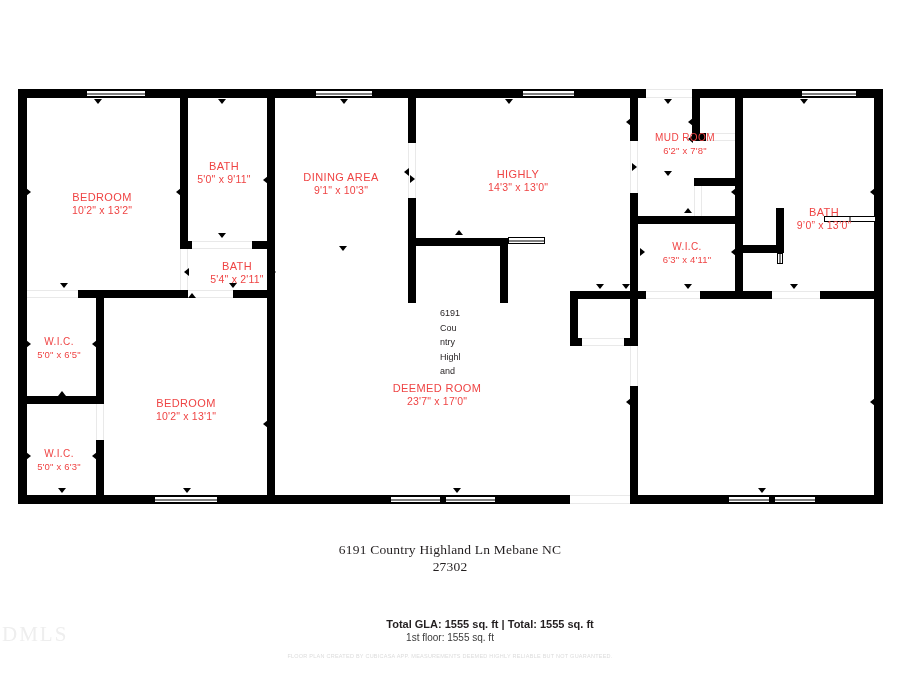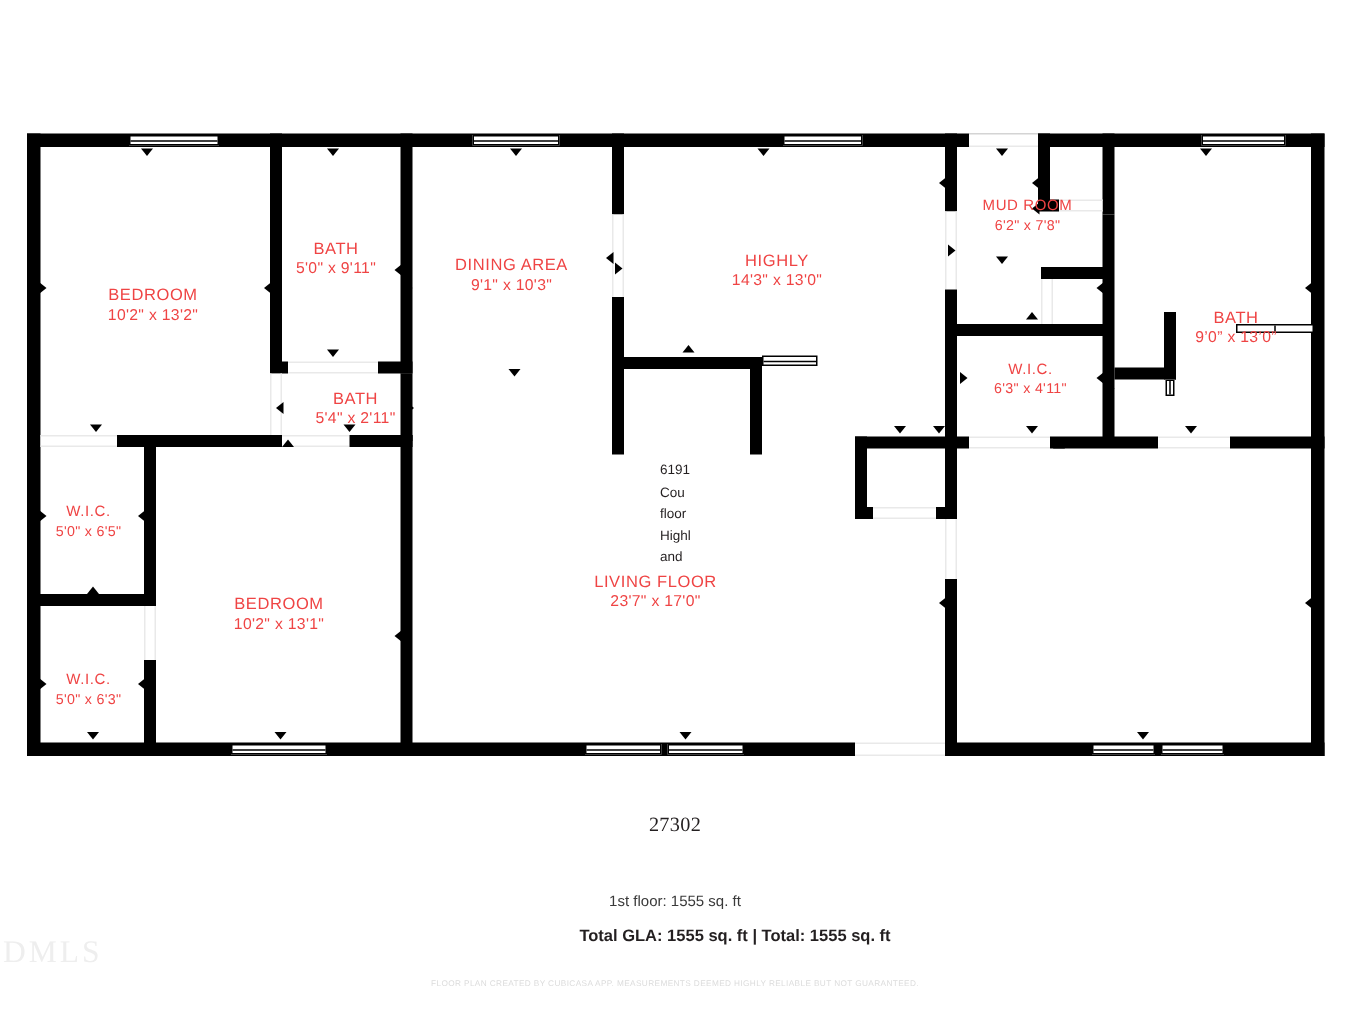--- a/index.html
+++ b/index.html
@@ -389,35 +389,36 @@
     <span class="rname">W.I.C.</span>
     <span class="rdim">5'0" x 6'3"</span>
   </div>
 
   <div class="room-label" style="left:186px; top:396px;">
     <span class="rname">BEDROOM</span>
     <span class="rdim">10'2" x 13'1"</span>
   </div>
 
   <div class="room-label" style="left:437px; top:381px;">
-    <span class="rname">LIVING FLOOR</span>
+    <span class="rname">DEEMED ROOM</span>
     <span class="rdim">23'7" x 17'0"</span>
   </div>
 
 
   <div class="stacked-address" style="left:440px; top:306px;">
     <div>6191</div>
     <div>Cou</div>
-    <div>floor</div>
+    <div>ntry</div>
     <div>Highl</div>
     <div>and</div>
   </div>
 
 </div>
 
 <div class="addr-title" style="top:542px;">
+  <div>6191 Country Highland Ln Mebane NC</div>
   <div>27302</div>
 </div>
 
 <div class="gla" style="top:618px;">Total GLA: 1555 sq. ft | Total: 1555 sq. ft</div>
-<div class="floorline" style="top:596px;">1st floor: 1555 sq. ft</div>
+<div class="floorline" style="top:632px;">1st floor: 1555 sq. ft</div>
 <div class="disclaimer" style="top:653px;">FLOOR PLAN CREATED BY CUBICASA APP. MEASUREMENTS DEEMED HIGHLY RELIABLE BUT NOT GUARANTEED.</div>
 <div class="watermark">DMLS</div>
 
 </body></html>

